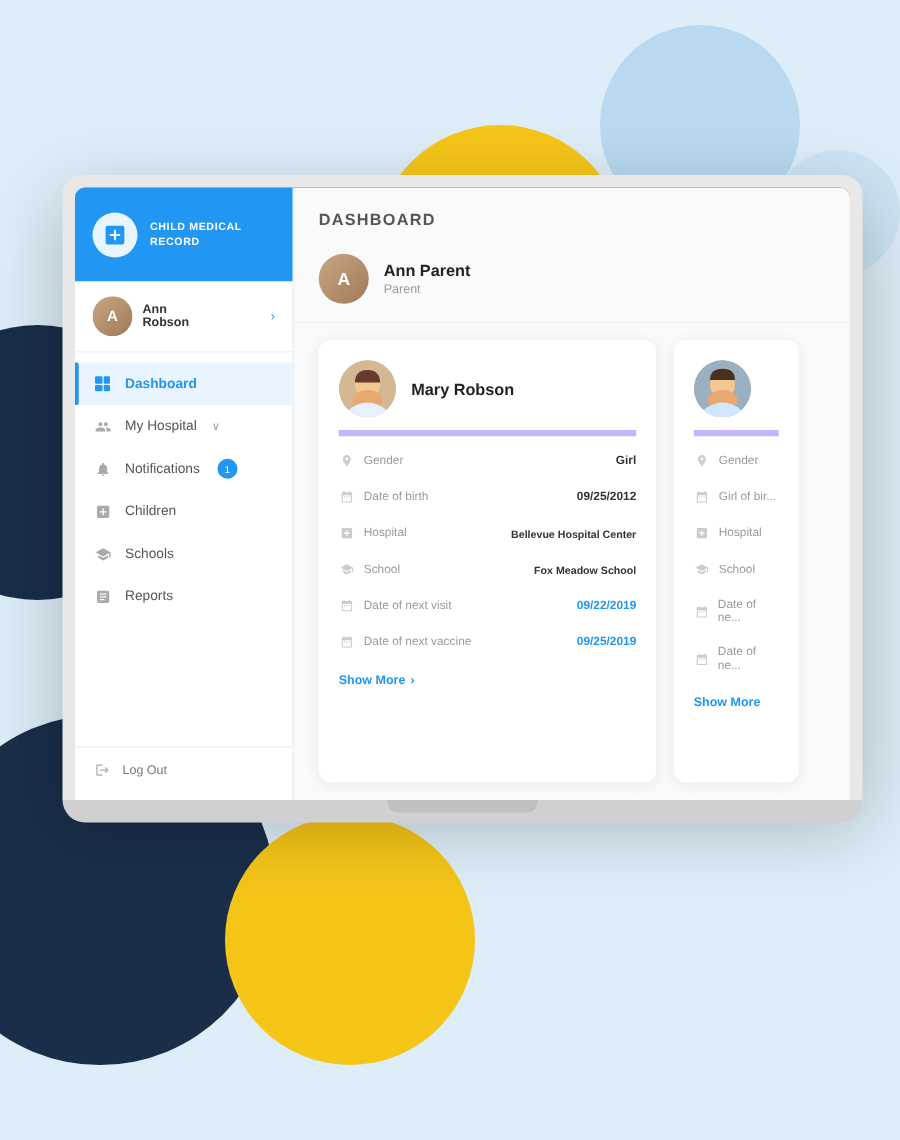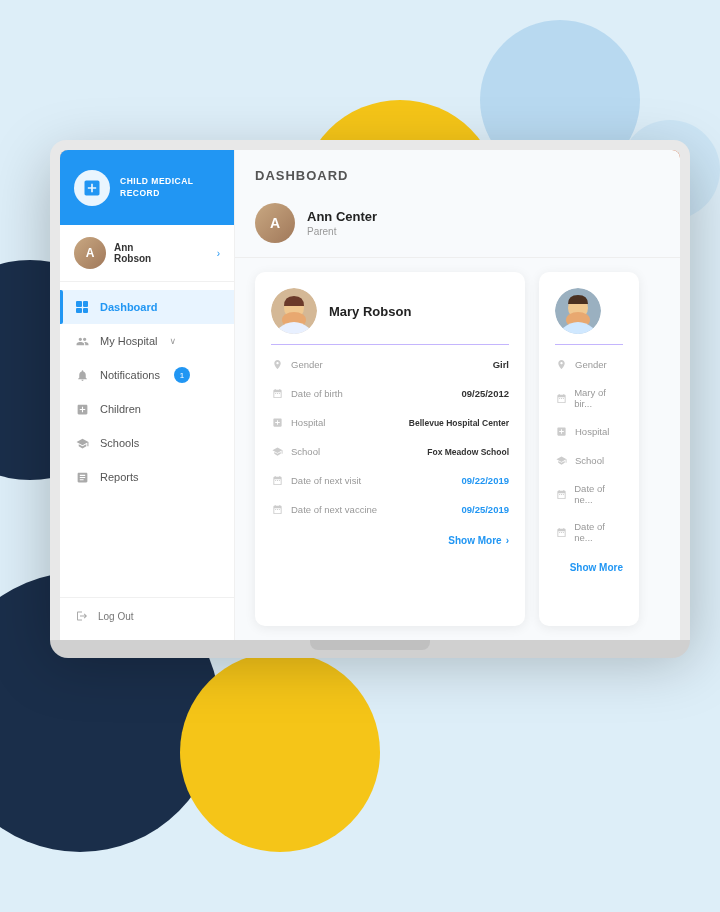--- a/index.html
+++ b/index.html
@@ -339,21 +339,21 @@
       display: flex;
       flex-direction: column;
       gap: 10px;
     }
 
     .child-card-header {
       display: flex;
       align-items: center;
       gap: 12px;
       padding-bottom: 10px;
-      border-bottom: 1px solid #c4b5fd;
+      border-bottom: 5px solid #c4b5fd;
     }
 
     .child-avatar {
       width: 46px;
       height: 46px;
       border-radius: 50%;
       overflow: hidden;
       flex-shrink: 0;
     }
 
@@ -404,21 +404,20 @@
 
     .show-more {
       display: flex;
       align-items: center;
       gap: 4px;
       color: #2196f3;
       font-size: 10px;
       font-weight: 600;
       margin-top: 6px;
       cursor: pointer;
-      justify-content: flex-end;
     }
 
     .show-more-chevron {
       font-size: 10px;
     }
 
     
     .icon-grid {
       display: inline-grid;
       grid-template-columns: 1fr 1fr;
@@ -544,21 +543,21 @@
 
       <div class="main-content">
 
         <div class="main-header">
           <div class="page-title">DASHBOARD</div>
         </div>
 
         <div class="user-info-row">
           <div class="main-user-avatar">A</div>
           <div>
-            <div class="main-user-name">Ann Center</div>
+            <div class="main-user-name">Ann Parent</div>
             <div class="main-user-role">Parent</div>
           </div>
         </div>
 
         <div class="cards-container">
 
           <div class="child-card">
             <div class="child-card-header">
               <div class="child-avatar">
                 
@@ -676,21 +675,21 @@
               </div>
             </div>
 
             <div class="info-row">
               <div class="info-label-group">
                 <div class="info-icon">
                   <svg width="11" height="11" viewBox="0 0 24 24" fill="#ccc">
                       <path d="M9 11H7v2h2v-2zm4 0h-2v2h2v-2zm4 0h-2v2h2v-2zm2-7h-1V2h-2v2H8V2H6v2H5c-1.11 0-1.99.9-1.99 2L3 20c0 1.1.89 2 2 2h14c1.1 0 2-.9 2-2V6c0-1.1-.9-2-2-2zm0 16H5V9h14v11z"></path>
                     </svg>
                 </div>
-                <span class="info-label">Mary of bir...</span>
+                <span class="info-label">Girl of bir...</span>
               </div>
             </div>
 
             <div class="info-row">
               <div class="info-label-group">
                 <div class="info-icon">
                   <svg width="11" height="11" viewBox="0 0 24 24" fill="#ccc">
                       <path d="M19 3H5c-1.1 0-2 .9-2 2v14c0 1.1.9 2 2 2h14c1.1 0 2-.9 2-2V5c0-1.1-.9-2-2-2zm-2 10h-4v4h-2v-4H7v-2h4V7h2v4h4v2z"></path>
                     </svg>
                 </div>

